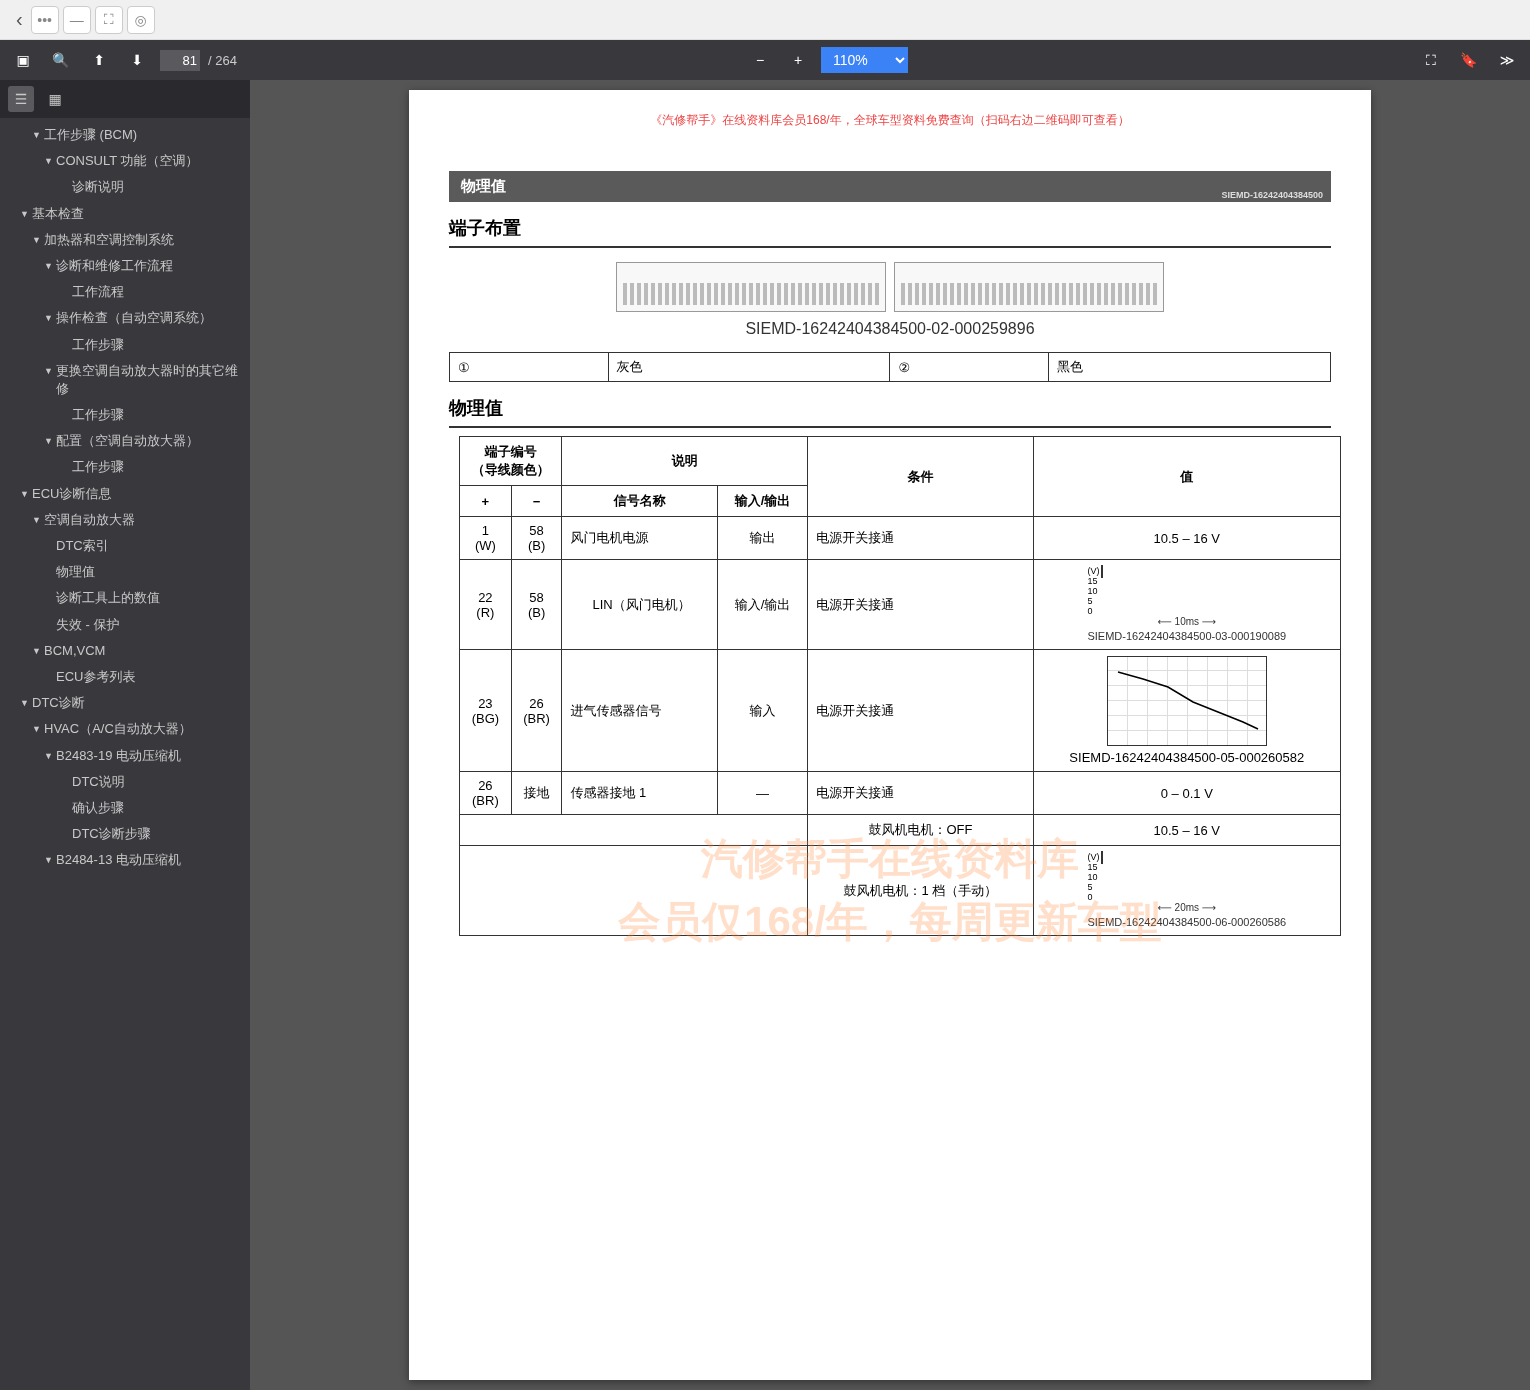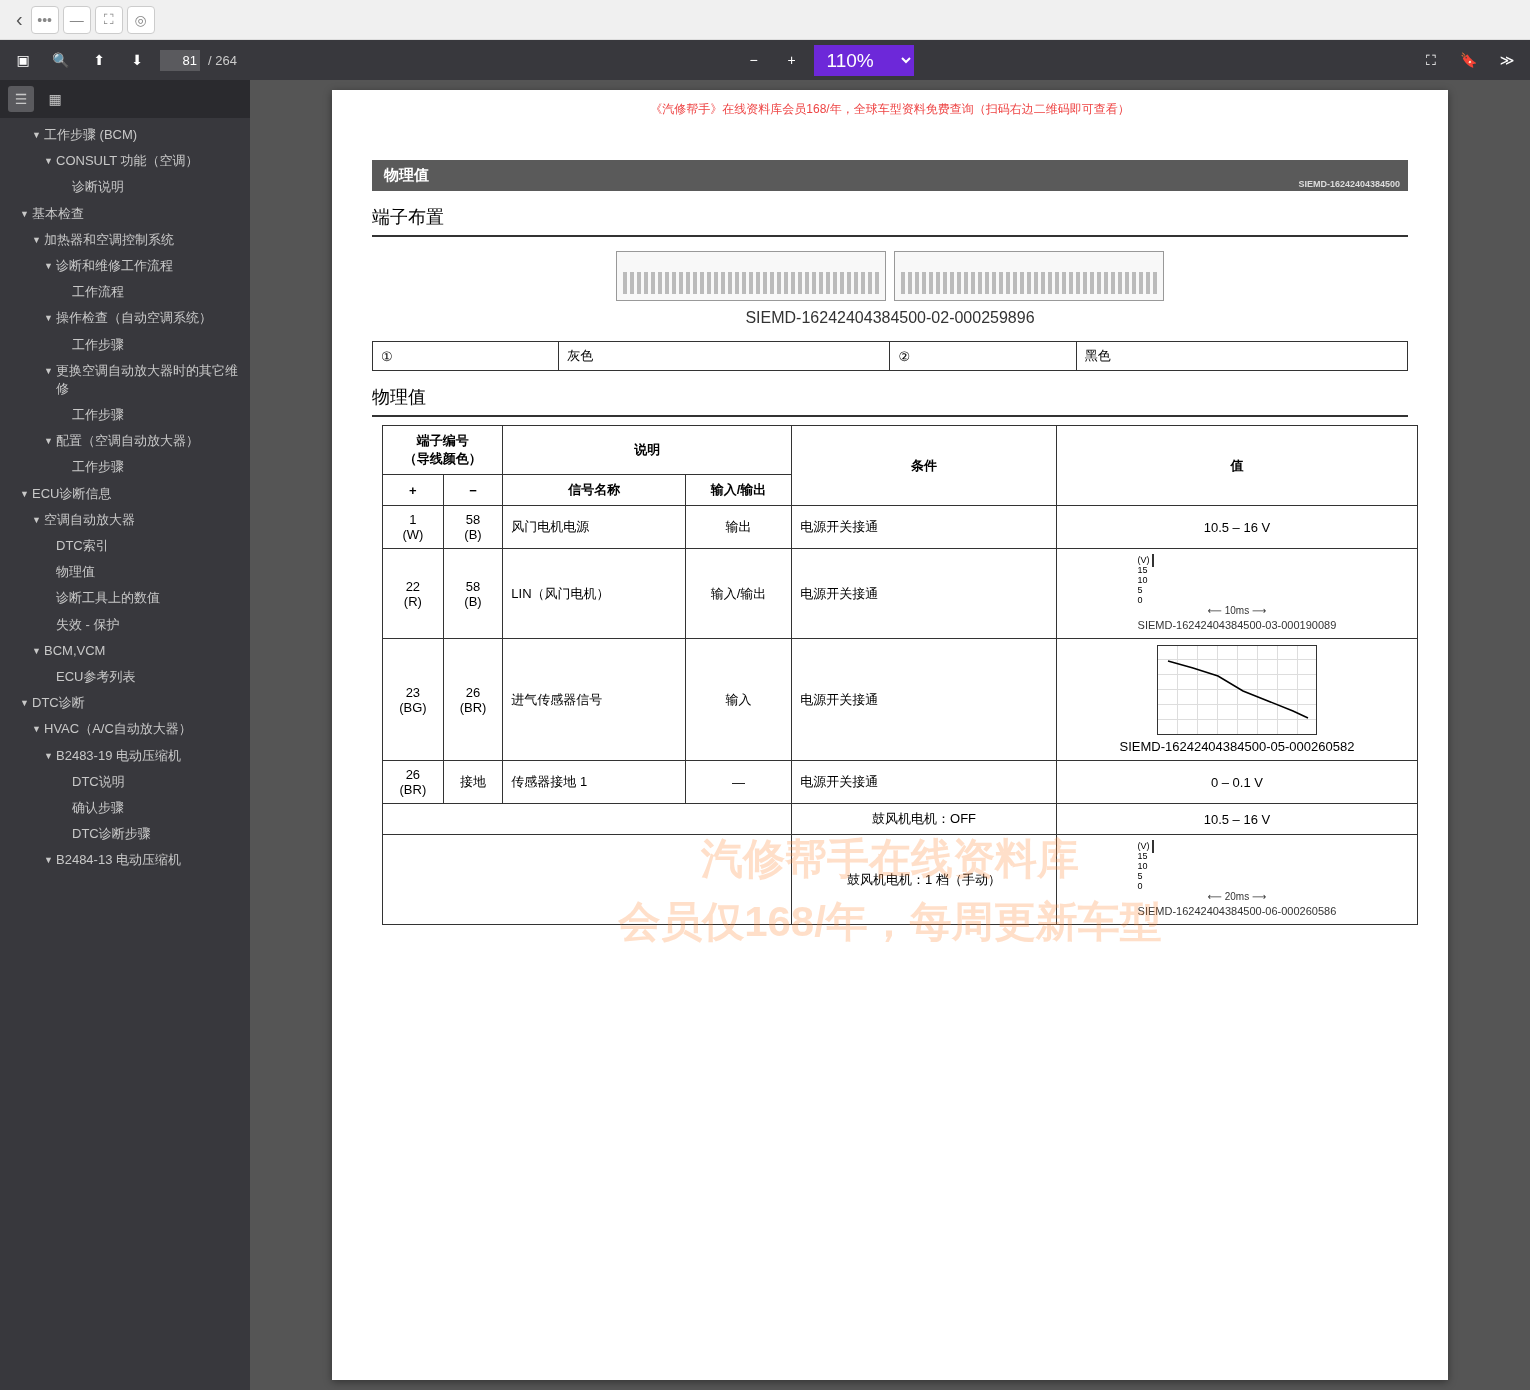--- a/index.html
+++ b/index.html
@@ -7,39 +7,39 @@
 .titlebar{height:40px;background:#f0f0f0;display:flex;align-items:center;padding:0 8px;border-bottom:1px solid #ddd}
 .titlebar .back{font-size:20px;color:#555;cursor:pointer;padding:4px 8px}
 .titlebar .title{flex:1;text-align:center;color:#555;font-size:14px}
 .titlebar .controls{display:flex;gap:4px}
 .titlebar .ctrl{width:28px;height:28px;border:1px solid #ccc;border-radius:4px;display:flex;align-items:center;justify-content:center;color:#888;cursor:pointer;background:#fff;font-size:14px}
 .toolbar{height:40px;background:#38383d;display:flex;align-items:center;padding:0 8px;gap:8px;color:#fff}
 .toolbar .tb-btn{width:30px;height:30px;display:flex;align-items:center;justify-content:center;cursor:pointer;font-size:14px}
 .toolbar .page-input{width:40px;background:#5a5a5e;border:none;color:#fff;text-align:right;padding:3px;font-size:13px}
 .toolbar .page-total{font-size:13px;color:#ccc}
 .toolbar .spacer{flex:1}
-.toolbar .zoom-select{background:#6d28d9;border:none;color:#fff;padding:4px 24px 4px 8px;font-size:19px}
+.toolbar .zoom-select{background:#3b82f6;border:none;color:#fff;padding:4px 24px 4px 8px;font-size:14px}
 .main{display:flex;height:calc(100vh - 80px)}
 .sidebar{width:250px;background:#38383d;color:#c8c8c8;overflow-y:auto;font-size:13px}
 .sb-tabs{height:38px;display:flex;align-items:center;padding:0 8px;gap:8px;background:#2a2a2e}
 .sb-tabs .sb-tab{width:26px;height:26px;display:flex;align-items:center;justify-content:center;cursor:pointer;font-size:14px}
 .sb-tabs .sb-tab.active{background:#5a5a5e;border-radius:3px}
 .outline{padding:4px 0}
 .outline-item{display:flex;align-items:flex-start;padding:4px 6px;cursor:pointer;line-height:1.4}
 .outline-item .arrow{width:12px;font-size:9px;margin-top:3px;flex-shrink:0}
 .outline-item .lbl{flex:1}
 .lv2{padding-left:20px}
 .lv3{padding-left:32px}
 .lv4{padding-left:44px}
 .lv5{padding-left:60px}
 .content{flex:1;background:#555;overflow:auto;padding:10px 0;display:flex;justify-content:center}
-.page{background:#fff;width:1116px;min-height:1200px;box-shadow:0 2px 8px rgba(0,0,0,.4);padding:9px 40px;position:relative}
+.page{background:#fff;width:962px;min-height:1200px;box-shadow:0 2px 8px rgba(0,0,0,.4);padding:20px 40px;position:relative}
 .section-header{background:#5a5a5a;color:#fff;padding:6px 12px;font-size:15px;font-weight:bold;position:relative}
 .section-header .code{position:absolute;right:8px;bottom:2px;font-size:9px;color:#ddd}
-.h2{font-size:18px;font-weight:normal;border-bottom:2px solid #333;padding:6px 0;margin:8px 0}
+.h2{font-size:18px;font-weight:bold;border-bottom:2px solid #333;padding:6px 0;margin:8px 0}
 .connector-fig{text-align:center;margin:14px 0}
 .connector-fig .conn-img{display:inline-block;width:270px;height:50px;border:1px solid #999;background:#f8f8f8;position:relative;margin:0 4px}
 .connector-fig .conn-img::before{content:"";position:absolute;left:6px;right:6px;top:20px;bottom:6px;background:repeating-linear-gradient(90deg,#bbb 0,#bbb 4px,#f8f8f8 4px,#f8f8f8 7px)}
 .connector-fig .label{font-size:16px;color:#333;margin-top:4px}
 table.t1{width:100%;border-collapse:collapse;margin:8px 0}
 table.t1 td{border:1px solid #333;padding:5px 8px;font-size:13px}
 table.data{width:100%;border-collapse:collapse;margin:8px 10px;font-size:13px}
 table.data th,table.data td{border:1px solid #333;padding:6px 4px;text-align:center;vertical-align:middle}
 table.data th{font-weight:bold;background:#fff}
 .wave-box{display:inline-block;text-align:left;font-size:10px}
@@ -259,21 +259,21 @@
               <td>1<br>(W)</td>
               <td>58<br>(B)</td>
               <td style="text-align:left;padding-left:8px">风门电机电源</td>
               <td>输出</td>
               <td style="text-align:left;padding-left:8px">电源开关接通</td>
               <td>10.5 – 16 V</td>
             </tr>
             <tr>
               <td>22<br>(R)</td>
               <td>58<br>(B)</td>
-              <td style="text-align:left;padding-left:8px">LIN（风门电机）</td>
+              <td style="text-align:center;padding-left:8px">LIN（风门电机）</td>
               <td>输入/输出</td>
               <td style="text-align:left;padding-left:8px">电源开关接通</td>
               <td><div class="wave-box"><span class="ylabels">(V)<br>15<br>10<br>5<br>0</span><span class="wave sq"></span><div class="time">⟵ 10ms ⟶</div><div class="code">SIEMD-16242404384500-03-000190089</div></div></td>
             </tr>
             <tr>
               <td>23<br>(BG)</td>
               <td>26<br>(BR)</td>
               <td style="text-align:left;padding-left:8px">进气传感器信号</td>
               <td>输入</td>
               <td style="text-align:left;padding-left:8px">电源开关接通</td>

